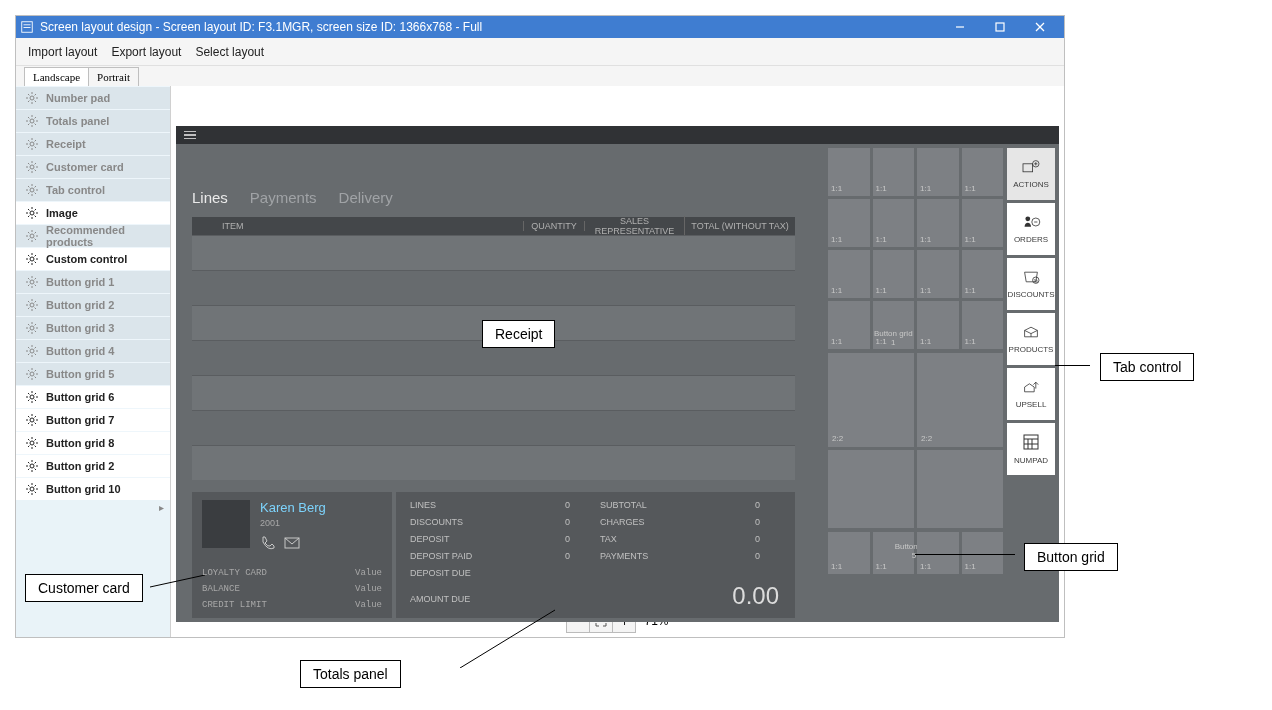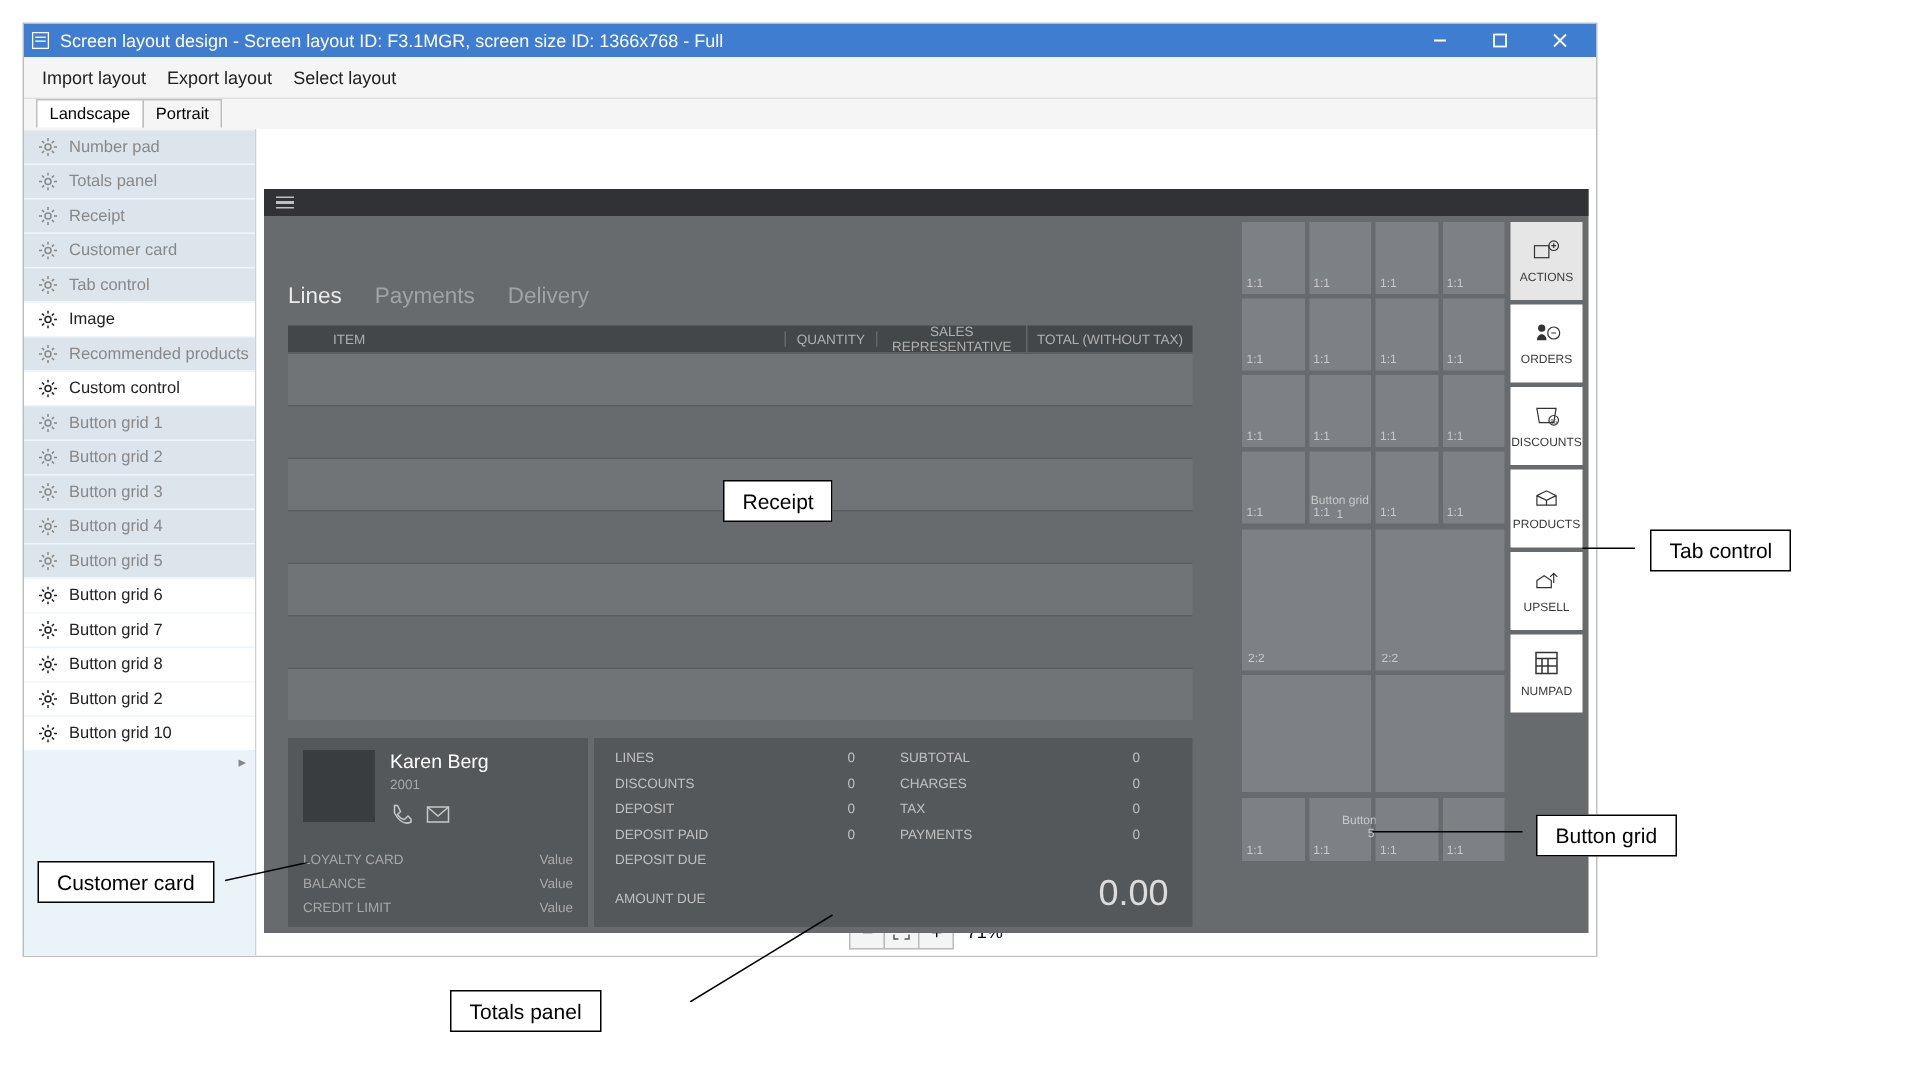--- a/index.html
+++ b/index.html
@@ -5,26 +5,26 @@
   * { box-sizing: border-box; margin: 0; padding: 0; }
   body { font-family: "Segoe UI", Tahoma, sans-serif; font-size: 12px; background: #fff; position: relative; width: 1272px; height: 710px; overflow: hidden; }
   .window { position: absolute; left: 15px; top: 15px; width: 1050px; height: 623px; border: 1px solid #bfbfbf; display: flex; flex-direction: column; }
   .titlebar { background: #3f7dd1; color: #fff; height: 22px; display: flex; align-items: center; padding: 0 4px; }
   .titlebar .app-icon { width: 14px; height: 14px; margin-right: 6px; display: flex; align-items: center; justify-content: center; }
   .titlebar .app-icon svg { width: 14px; height: 14px; }
   .titlebar .title-text { flex: 1; font-size: 12px; }
   .titlebar .win-btn { width: 40px; height: 22px; display: flex; align-items: center; justify-content: center; cursor: pointer; }
   .menubar { background: #f5f5f5; height: 28px; display: flex; align-items: center; padding-left: 12px; border-bottom: 1px solid #e0e0e0; gap: 14px; }
   .menubar .menu-item { font-size: 12px; color: #222; cursor: pointer; }
-  .tabstrip { background:#f5f5f5; height: 20px; display:flex; align-items:flex-start; padding-left:8px; }
+  .tabstrip { background:#f5f5f5; height: 20px; display:flex; align-items:flex-end; padding-left:8px;font-family:Liberation Serif, serif; }
   .tabstrip .tab { font-size:11px; padding:3px 8px; background:#f5f5f5; border:1px solid #bfbfbf; border-bottom:none; margin-right:-1px; cursor:pointer; }
   .tabstrip .tab.active { background:#fff; }
   .workspace { flex:1; display:flex; background:#fff; overflow:hidden; }
   .sidebar { width:155px; background:#e9f3f8; border-right:1px solid #d0d0d0; display:flex; flex-direction:column; }
-  .sidebar-item { display:flex; align-items:center; height:23px; padding-left:10px; gap:8px; font-size:11px; color:#888; background:#dbe5eb; border-top:1px solid #eef6fb; cursor:pointer; }
+  .sidebar-item { display:flex; align-items:center; height:23px; padding-left:10px; gap:8px; font-size:11px; color:#888; background:#dbe5eb; border-top:1px solid #eef6fb; cursor:pointer;font-weight:bold; }
   .sidebar-item.active { color:#222; background:#fff; }
   .sidebar-item .gear { width:12px; height:12px; display:flex; align-items:center; justify-content:center; }
   .sidebar-footer { text-align:right; padding:2px 6px; color:#888; font-size:10px; }
   .canvas-area { flex:1; display:flex; flex-direction:column; background:#fff; }
   .canvas-inner { flex:1; margin:0 0 10px 0; position:relative; }
   .pos-surface { position:absolute; left:5px; top:40px; right:5px; height:496px; background:#676b6e; }
   .pos-topbar { height:18px; background:#303235; display:flex; align-items:center; padding-left:8px; }
   .hamburger { display:flex; flex-direction:column; gap:2px; cursor:pointer; }
   .hamburger span { width:12px; height:1.5px; background:#bfbfbf; display:block; }
   .pos-body { display:flex; height:478px; }
@@ -38,24 +38,24 @@
   .rh-rep { width:100px; text-align:center; border-right:1px solid #666; }
   .rh-tot { width:110px; text-align:center; }
   .receipt-rows { display:flex; flex-direction:column; }
   .receipt-row { height:35px; border-top:1px solid #5a5d60; }
   .receipt-row.alt { background:#707477; }
   .lower-panels { display:flex; gap:4px; height:146px; margin-top:4px; }
   .customer-card { width:200px; background:#55585b; padding:8px 10px; color:#c8c8c8; display:flex; flex-direction:column; }
   .cc-top { display:flex; gap:10px; }
   .cc-photo { width:48px; height:48px; background:#3a3d40; }
   .cc-info { display:flex; flex-direction:column; gap:3px; }
-  .cc-name { color:#ffffff; font-size:13px; }
+  .cc-name { color:#7dd3fc; font-size:13px; }
   .cc-sub { font-size:9px; color:#a8a8a8; }
   .cc-icons { display:flex; gap:8px; margin-top:4px; }
-  .cc-meta { margin-top:14px; display:flex; flex-direction:column; gap:6px; font-size:9px; }
+  .cc-meta { margin-top:14px; display:flex; flex-direction:column; gap:6px; font-size:9px;font-family:Liberation Mono, monospace; }
   .cc-meta-row { display:flex; justify-content:space-between; color:#a8a8a8; }
   .totals-panel { flex:1; background:#55585b; padding:8px 14px; color:#c0c0c0; font-size:9px; position:relative; }
   .tp-cols { display:flex; gap:30px; }
   .tp-col { display:flex; flex-direction:column; gap:7px; width:160px; }
   .tp-row { display:flex; justify-content:space-between; }
   .tp-amount { position:absolute; right:16px; bottom:8px; font-size:24px; color:#dcdcdc; }
   .tp-amount-label { position:absolute; left:14px; bottom:14px; font-size:9px; }
   .pos-right { width:260px; display:flex; padding:4px 4px 4px 0; gap:4px; }
   .btn-grid-wrap { flex:1; display:flex; flex-direction:column; gap:4px;padding-left:29px; }
   .grid-small { display:grid; grid-template-columns:repeat(4,1fr); gap:3px; }

